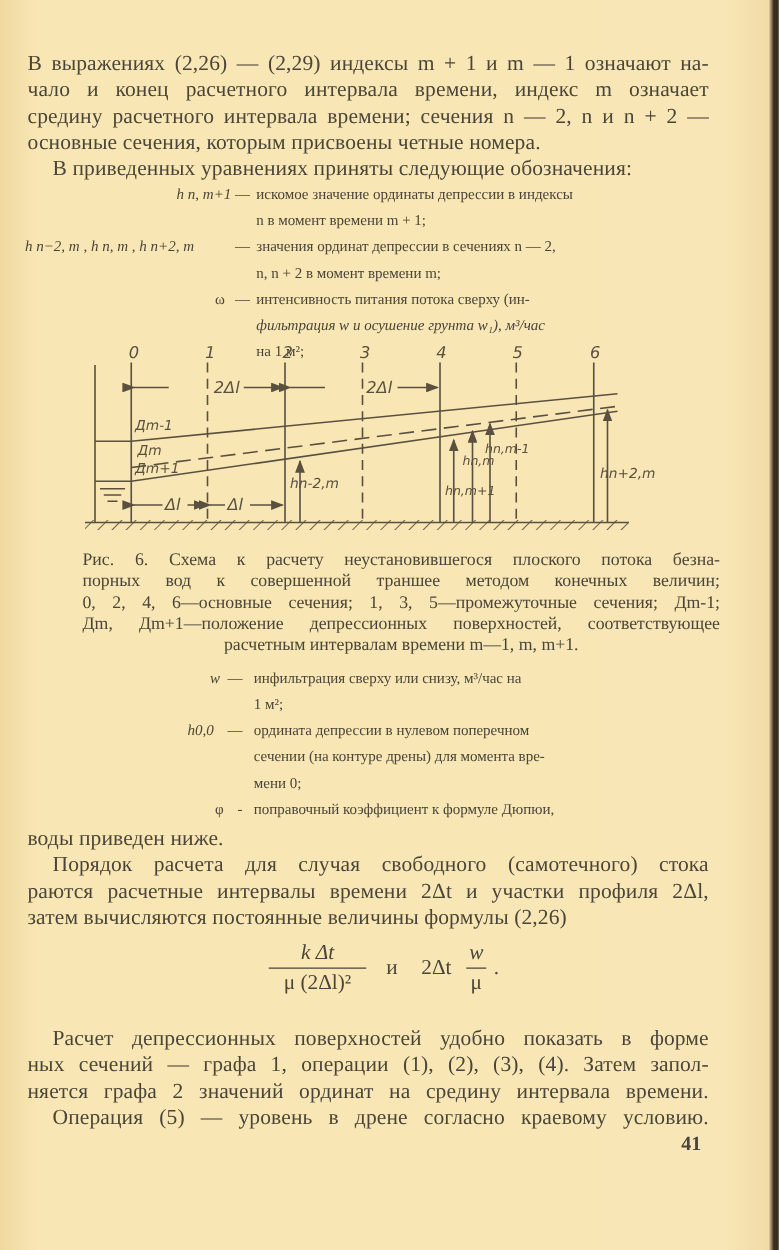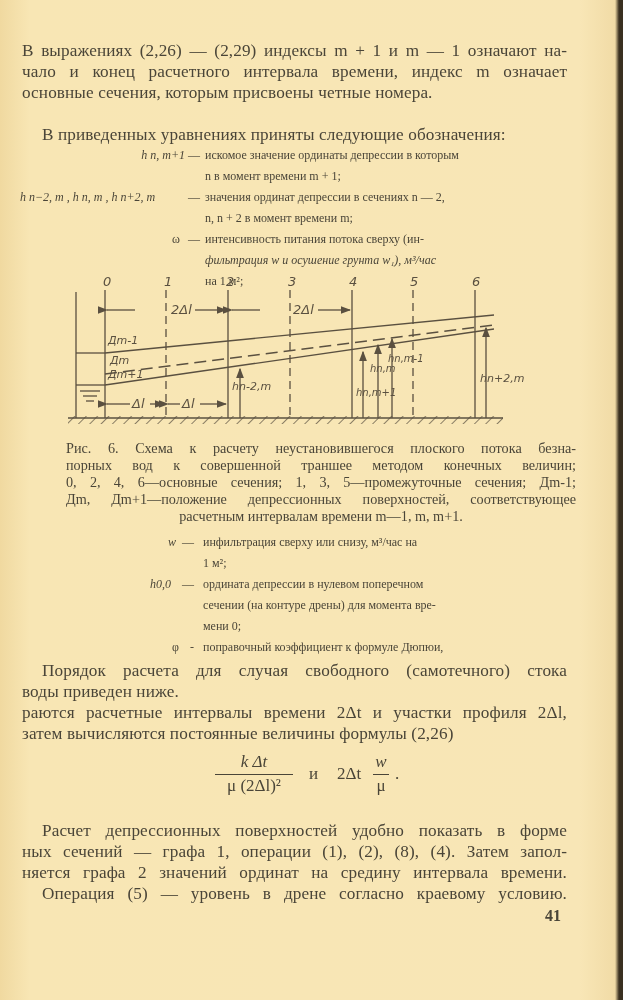--- a/index.html
+++ b/index.html
@@ -34,32 +34,33 @@
   .pagenum { position:absolute; left:545px; top:907px; font-size:16px; font-weight:bold; }
 </style>
 </head>
 <body>
 
 <div class="page">
 
   <div class="p" style="top:40px;">
     <span class="line">В выражениях (2,26) — (2,29) индексы m + 1 и m — 1 означают на-</span>
     <span class="line">чало и конец расчетного интервала времени, индекс m означает</span>
+    <span class="line">средину расчетного интервала времени; сечения n — 2, n и n + 2 —</span>
     <span class="line last">основные сечения, которым присвоены четные номера.</span>
   </div>
 
   <div class="p" style="top:124px;">
     <span class="line last indent">В приведенных уравнениях приняты следующие обозначения:</span>
   </div>
 
   <div class="defs" style="top:145px;">
     <div class="def-row">
       <span class="def-sym" style="right:438px;">h n, m+1</span>
       <span class="def-text" style="left:188px;">—</span>
-      <span class="def-text" style="left:205px;">искомое значение ординаты депрессии в которым</span>
+      <span class="def-text" style="left:205px;">искомое значение ординаты депрессии в индексы</span>
     </div>
     <div class="def-row">
       <span class="def-text" style="left:205px;">n в момент времени m + 1;</span>
     </div>
     <div class="def-row">
       <span class="def-sym" style="left:20px;">h n−2, m , h n, m , h n+2, m</span>
       <span class="def-text" style="left:188px;">—</span>
       <span class="def-text" style="left:205px;">значения ординат депрессии в сечениях n — 2,</span>
     </div>
     <div class="def-row">
@@ -181,22 +182,22 @@
       <span class="def-text" style="left:203px;">мени 0;</span>
     </div>
     <div class="def-row">
       <span class="def-sym" style="left:172px;font-style:normal;">φ</span>
       <span class="def-text" style="left:190px;">-</span>
       <span class="def-text" style="left:203px;">поправочный коэффициент к формуле Дюпюи,</span>
     </div>
   </div>
 
   <div class="p" style="top:660px;">
+    <span class="line last">воды приведен ниже.</span>
     <span class="line indent">Порядок расчета для случая свободного (самотечного) стока</span>
-    <span class="line last">воды приведен ниже.</span>
   </div>
 
   <div class="p" style="top:702px;">
     <span class="line">раются расчетные интервалы времени 2Δt и участки профиля 2Δl,</span>
     <span class="line last">затем вычисляются постоянные величины формулы (2,26)</span>
   </div>
 
   <div class="formula">
     <div style="position:absolute;left:0;top:0;width:78px;text-align:center;font-style:italic;">k Δt</div>
     <div style="position:absolute;left:0;top:22px;width:78px;border-top:1px solid #4a4538;"></div>
@@ -204,19 +205,19 @@
     <div style="position:absolute;left:94px;top:12px;">и</div>
     <div style="position:absolute;left:122px;top:12px;">2Δt</div>
     <div style="position:absolute;left:158px;top:0;width:16px;text-align:center;font-style:italic;">w</div>
     <div style="position:absolute;left:158px;top:22px;width:16px;border-top:1px solid #4a4538;"></div>
     <div style="position:absolute;left:158px;top:24px;width:16px;text-align:center;">μ</div>
     <div style="position:absolute;left:180px;top:12px;">.</div>
   </div>
 
   <div class="p" style="top:820px;">
     <span class="line indent">Расчет депрессионных поверхностей удобно показать в форме</span>
-    <span class="line">ных сечений — графа 1, операции (1), (2), (8), (4). Затем запол-</span>
+    <span class="line">ных сечений — графа 1, операции (1), (2), (3), (4). Затем запол-</span>
     <span class="line">няется графа 2 значений ординат на средину интервала времени.</span>
     <span class="line indent">Операция (5) — уровень в дрене согласно краевому условию.</span>
   </div>
 
   <div class="pagenum">41</div>
 </div>
 
 </body></html>

